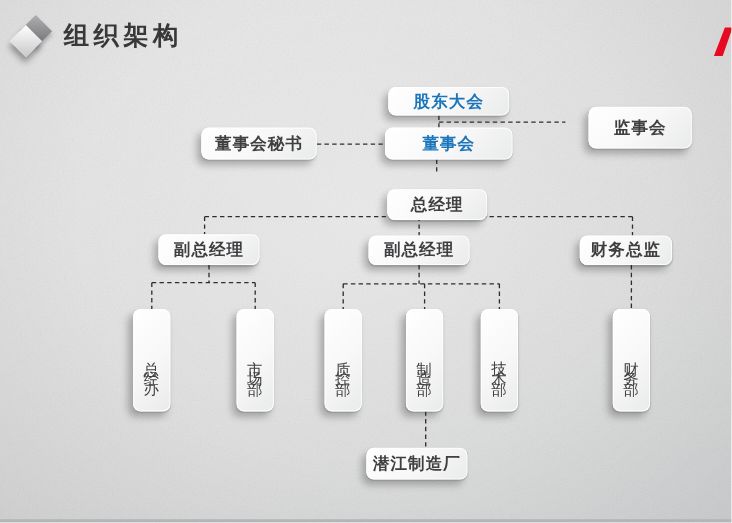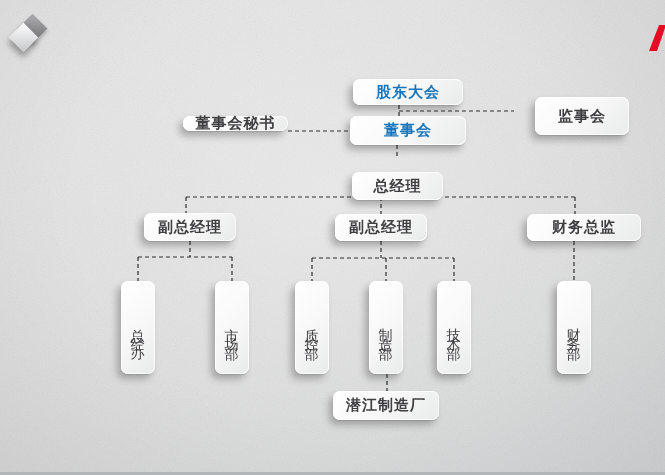--- a/index.html
+++ b/index.html
@@ -49,20 +49,21 @@
     </filter>
   <rect width="665" height="475" filter="url(#grain)"></rect>
 </svg>
 <div class="vignette"></div>
 
 <div class="slide-header">
   <div class="diamond-wrap">
     <div class="diamond back"></div>
     <div class="diamond front"></div>
   </div>
+  <div class="page-title">组织架构</div>
   <svg class="logo-shard" width="20" height="55" xmlns="http://www.w3.org/2000/svg" viewBox="645 0 20 55">
     <polygon points="659,25 666,25 657,51 649,51" fill="#e60a22"></polygon>
   </svg>
 </div>
 
 <svg class="connectors" xmlns="http://www.w3.org/2000/svg" width="665" height="475">
   <g stroke="#2e2e2e" stroke-width="1.2" stroke-dasharray="4 3" fill="none">
     <path d="M399 105 V116"></path>
     <path d="M399 111 H514"></path>
     <path d="M288 131 H350"></path>
@@ -83,31 +84,31 @@
     <path d="M454 258 V281"></path>
     <path d="M574 241 V281"></path>
     <path d="M387 374 V407"></path>
   </g>
 </svg>
 
 <div class="node blue" style="left:353px;top:79px;width:110px;height:26px;">股东大会</div>
 
 <div class="node" style="left:535px;top:97px;width:94px;height:38px;">监事会</div>
 
-<div class="node" style="left:183px;top:116px;width:105px;height:15px;">董事会秘书</div>
+<div class="node" style="left:183px;top:116px;width:105px;height:29px;">董事会秘书</div>
 
 <div class="node blue" style="left:350px;top:116px;width:116px;height:29px;">董事会</div>
 
 <div class="node" style="left:352px;top:156px;width:91px;height:28px;margin-top:16px;">总经理</div>
 
 <div class="node" style="left:144px;top:213px;width:92px;height:28px;">副总经理</div>
 
 <div class="node" style="left:335px;top:214px;width:92px;height:27px;">副总经理</div>
 
-<div class="node" style="left:527px;top:214px;width:114px;height:27px;text-align:right;">财务总监</div>
+<div class="node" style="left:527px;top:214px;width:84px;height:27px;text-align:right;">财务总监</div>
 
 <div class="node vert" style="left:121px;top:281px;width:34px;height:93px;">
   <span class="vlabel">总经办</span>
 </div>
 
 <div class="node vert" style="left:215px;top:281px;width:34px;height:93px;">
   <span class="vlabel">市场部</span>
 </div>
 
 <div class="node vert" style="left:295px;top:281px;width:34px;height:93px;">
@@ -119,15 +120,15 @@
 </div>
 
 <div class="node vert" style="left:437px;top:281px;width:34px;height:93px;">
   <span class="vlabel">技术部</span>
 </div>
 
 <div class="node vert" style="left:557px;top:281px;width:34px;height:93px;">
   <span class="vlabel">财务部</span>
 </div>
 
-<div class="node" style="left:333px;top:391px;width:106px;height:29px;">潜江制造厂</div>
+<div class="node" style="left:333px;top:407px;width:92px;height:29px;">潜江制造厂</div>
 
 <div class="bottom-edge"></div>
 
 </body></html>

